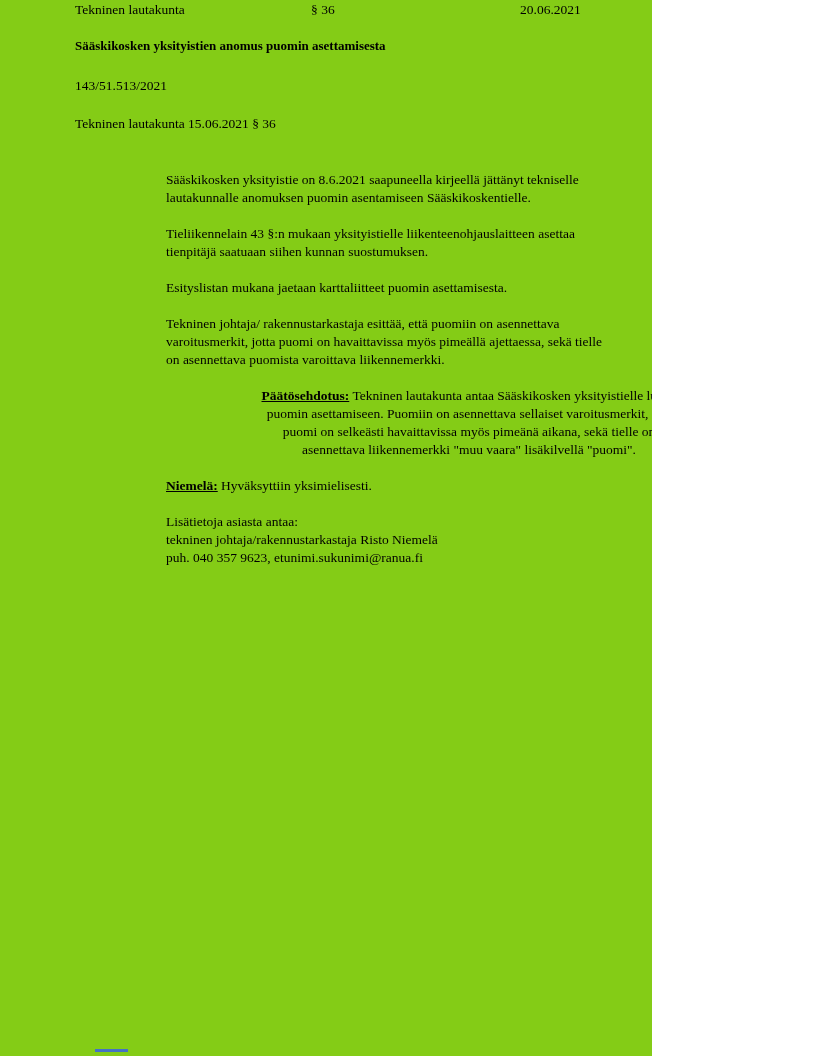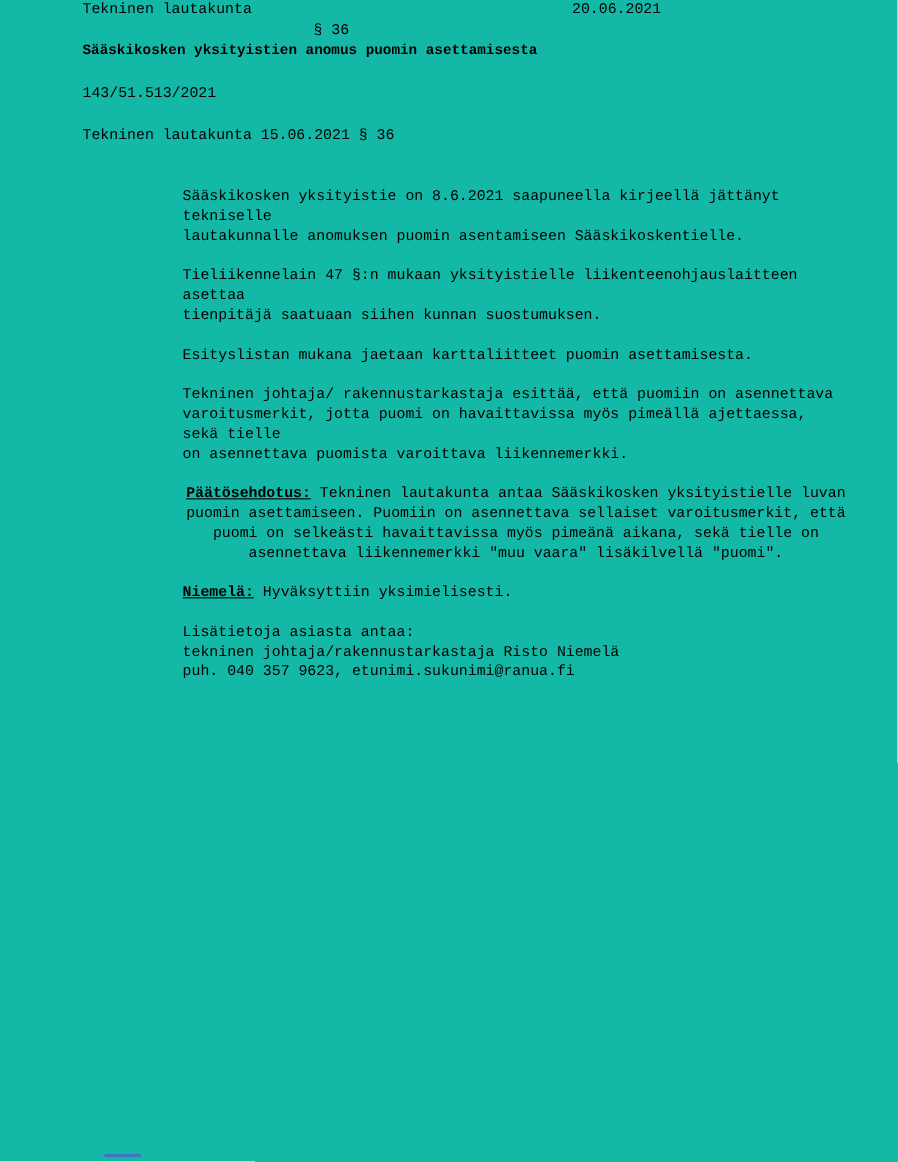--- a/index.html
+++ b/index.html
@@ -1,36 +1,36 @@
 <!DOCTYPE html>
 <html><head>
   <meta charset="utf-8">
   <style>
     * { margin: 0; padding: 0; box-sizing: border-box; }
     html, body { background: #ffffff; }
     .page {
       position: relative;
-      width: 816px;
+      width: 652px;
       height: 1056px;
-      background: #14b8a6;
+      background: #84cc16;
       color: #000000;
-      font-family: Liberation Mono, monospace;
+      font-family: Liberation Serif, serif;
       font-size: 13.5px;
       line-height: 18px;
       overflow: hidden;
     }
     .doc-header {
       position: absolute;
       top: 1px;
       left: 0;
       width: 100%;
       height: 18px;
     }
     .doc-header .hdr-committee { position: absolute; left: 75px; top: 0; white-space: nowrap; }
-    .doc-header .hdr-section   { position: absolute; left: 285px; top: 0; white-space: nowrap; margin-top: 19px; }
+    .doc-header .hdr-section   { position: absolute; left: 311px; top: 0; white-space: nowrap; }
     .doc-header .hdr-date      { position: absolute; left: 520px; top: 0; white-space: nowrap; }
     .doc-title {
       position: absolute;
       top: 36px;
       left: 75px;
       font-size: 13px;
       line-height: 20px;
       font-weight: bold;
       white-space: nowrap;
     }
@@ -83,21 +83,21 @@
 
   <div class="doc-title">Sääskikosken yksityistien anomus puomin asettamisesta</div>
 
   <div class="case-number">143/51.513/2021</div>
 
   <div class="section-reference">Tekninen lautakunta 15.06.2021 § 36</div>
 
   <div class="doc-body">
     <p class="para">Sääskikosken yksityistie on 8.6.2021 saapuneella kirjeellä jättänyt tekniselle
 lautakunnalle anomuksen puomin asentamiseen Sääskikoskentielle.</p>
-    <p class="para">Tieliikennelain 47 §:n mukaan yksityistielle liikenteenohjauslaitteen asettaa
+    <p class="para">Tieliikennelain 43 §:n mukaan yksityistielle liikenteenohjauslaitteen asettaa
 tienpitäjä saatuaan siihen kunnan suostumuksen.</p>
     <p class="para">Esityslistan mukana jaetaan karttaliitteet puomin asettamisesta.</p>
     <p class="para">Tekninen johtaja/ rakennustarkastaja esittää, että puomiin on asennettava
 varoitusmerkit, jotta puomi on havaittavissa myös pimeällä ajettaessa, sekä tielle
 on asennettava puomista varoittava liikennemerkki.</p>
     <p class="para para-proposal"><span class="lead">Päätösehdotus:</span><span> Tekninen lautakunta antaa Sääskikosken yksityistielle luvan
 puomin asettamiseen. Puomiin on asennettava sellaiset varoitusmerkit, että
 puomi on selkeästi havaittavissa myös pimeänä aikana, sekä tielle on
 asennettava liikennemerkki "muu vaara" lisäkilvellä "puomi".</span></p>
     <p class="para"><span class="lead">Niemelä:</span><span> Hyväksyttiin yksimielisesti.</span></p>

